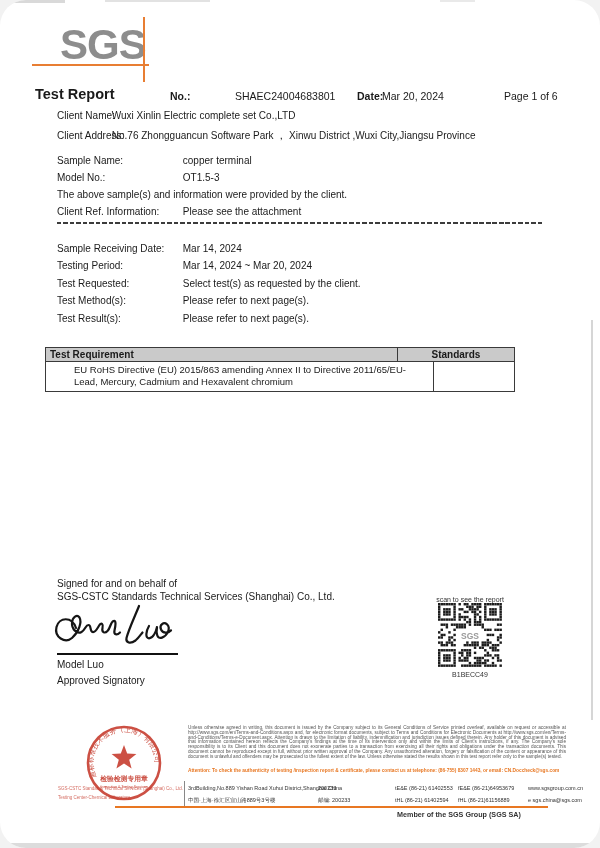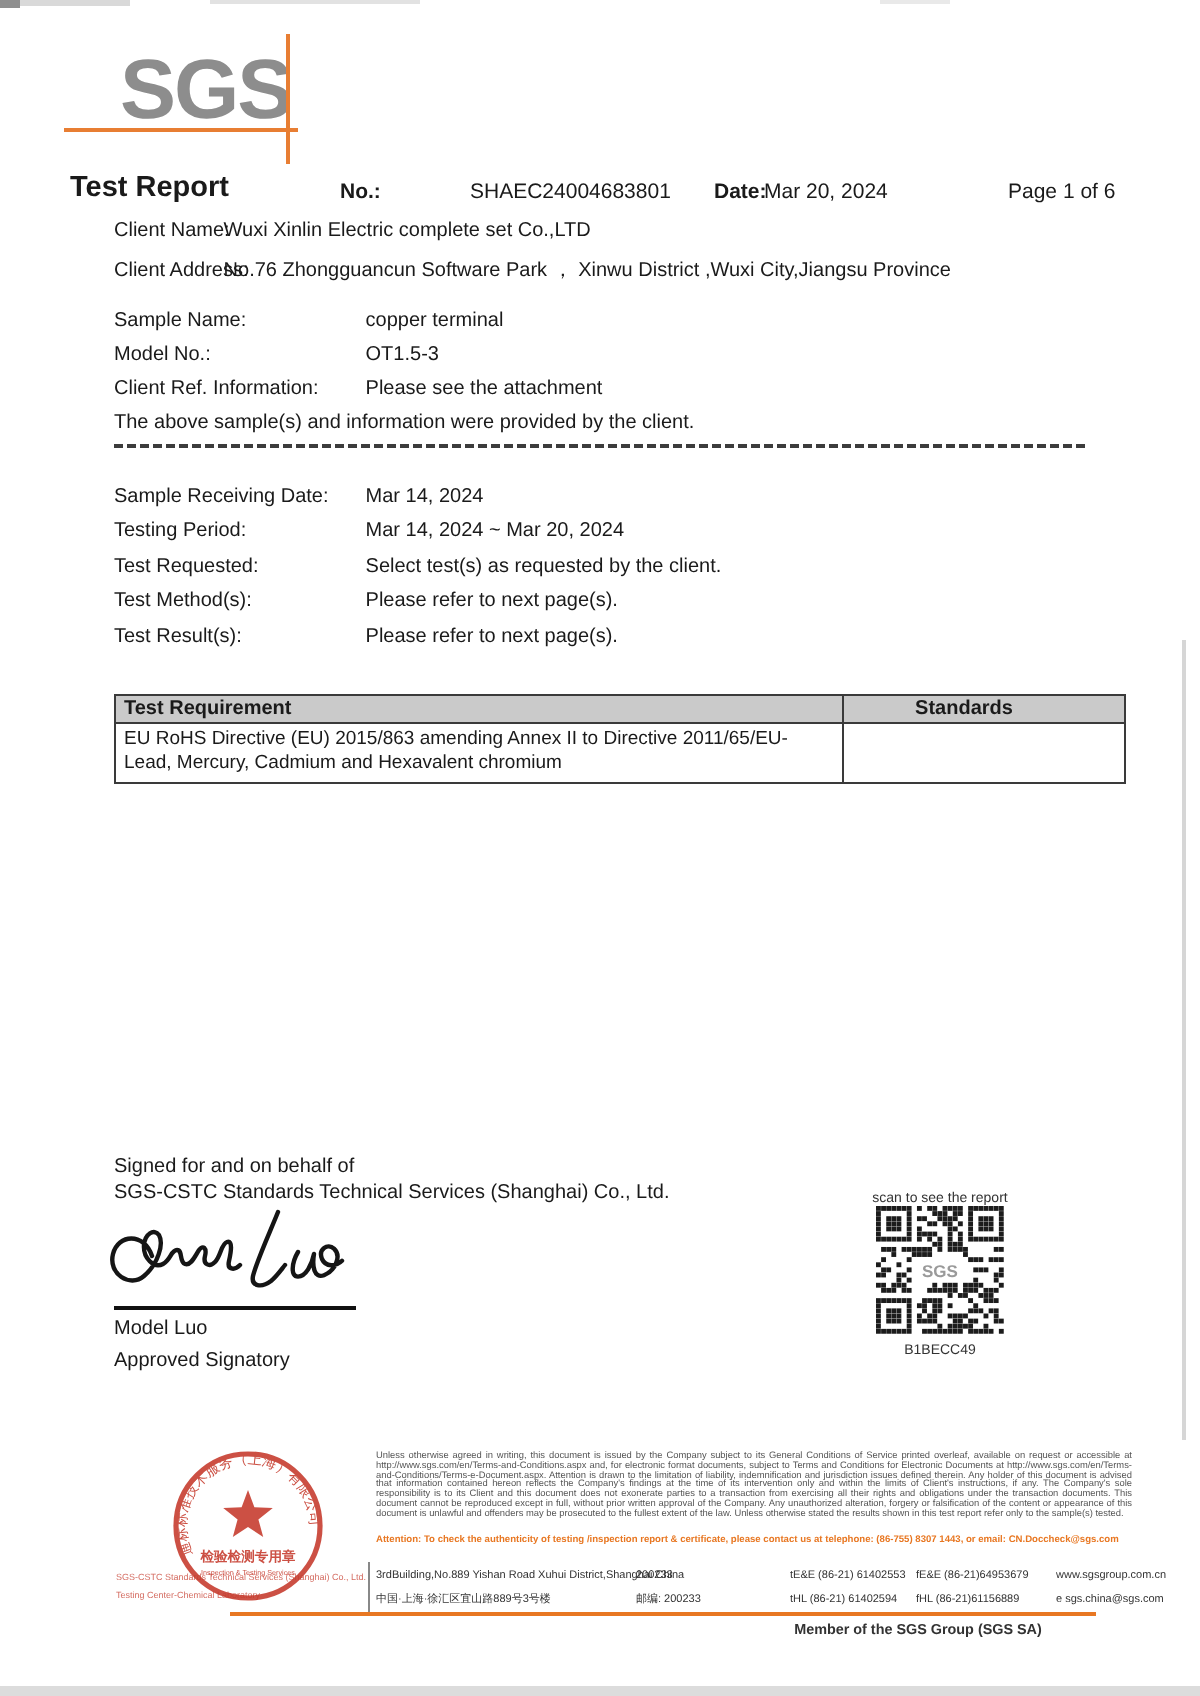--- a/index.html
+++ b/index.html
@@ -1,20 +1,20 @@
 <!DOCTYPE html>
 <html><head>
 <meta charset="utf-8">
 <style>
   * { margin:0; padding:0; box-sizing:border-box; }
   html,body { background:#f2f2f2; }
   .page {
     position:relative; width:600px; height:848px; margin:0 auto;
     background:#ffffff; overflow:hidden;
-    font-family:"Liberation Sans", sans-serif; color:#1a1a1a;
+    font-family:"Liberation Sans", sans-serif; color:#1a1a1a;border-radius:26px;
   }
   .abs { position:absolute; }
 
   
   .art1 { left:0; top:0; width:10px; height:4px; background:#8f8f8f; }
   .art2 { left:10px; top:0; width:55px; height:3px; background:#d9d9d9; }
   .art3 { left:105px; top:0; width:105px; height:2px; background:#e2e2e2; }
   .art4 { left:440px; top:0; width:35px; height:2px; background:#e9e9e9; }
   .edge-right { left:591px; top:320px; width:2px; height:400px; background:#d6d6d6; }
   .edge-bottom { left:0; bottom:0; width:600px; height:5px; background:#dcdcdc; }
@@ -40,28 +40,28 @@
   .sample-block { left:57px; top:152px; width:500px; font-size:10px; }
   .sample-block .row { height:17px; line-height:17px; white-space:nowrap; }
   .sample-block .lbl { display:inline-block; width:123px; }
   .dashed-sep { left:57px; top:222px; width:486px; height:1.8px;
     background:repeating-linear-gradient(90deg,#3c3c3c 0 4.5px, transparent 4.5px 6.5px); }
   .job-block { left:57px; top:240px; width:500px; font-size:10px; }
   .job-block .row { height:17.4px; line-height:17.4px; white-space:nowrap; }
   .job-block .lbl { display:inline-block; width:123px; }
 
   
-  .req-table { left:57px; top:347px; width:506px; border:1.5px solid #3a3a3a; }
+  .req-table { left:45px; top:347px; width:470px; border:1.5px solid #3a3a3a; }
   .req-head { display:flex; background:#cacaca; font-weight:bold; font-size:10px;
               border-bottom:1px solid #3a3a3a; }
   .req-head .c1 { width:364px; padding:1px 4px; border-right:1px solid #3a3a3a; }
   .req-head .c2 { width:120px; text-align:center; padding:1px 2px; }
   .req-body { display:flex; font-size:9.5px; }
   .req-body .c1 { width:364px; padding:2px 10px 3px 4px; line-height:12px;
-                  border-right:1px solid #3a3a3a; }
+                  border-right:1px solid #3a3a3a;margin-left:24px; }
   .req-body .c2 { width:120px; display:flex; align-items:center; justify-content:center;
                   font-size:10px; }
 
   
   .sig-line1 { left:57px; top:578px; font-size:10px; }
   .sig-line2 { left:57px; top:591px; font-size:10px; }
   .sig-svg   { left:52px; top:600px; }
   .sig-underline { left:57px; top:653px; width:121px; height:2px; background:#111; }
   .sig-name  { left:57px; top:659px; font-size:10px; }
   .sig-role  { left:57px; top:675px; font-size:10px; }
@@ -123,25 +123,25 @@
 
   <div class="abs sample-block">
     <div class="row">
       <span class="lbl">Sample Name:</span>
       <span>copper terminal</span>
     </div>
     <div class="row">
       <span class="lbl">Model No.:</span>
       <span>OT1.5-3</span>
     </div>
+    <div class="row">The above sample(s) and information were provided by the client.</div>
     <div class="row">
       <span class="lbl">Client Ref. Information:</span>
       <span>Please see the attachment</span>
     </div>
-    <div class="row">The above sample(s) and information were provided by the client.</div>
   </div>
 
   <div class="abs dashed-sep"></div>
 
   <div class="abs job-block">
     <div class="row">
       <span class="lbl">Sample Receiving Date:</span>
       <span>Mar 14, 2024</span>
     </div>
     <div class="row">

